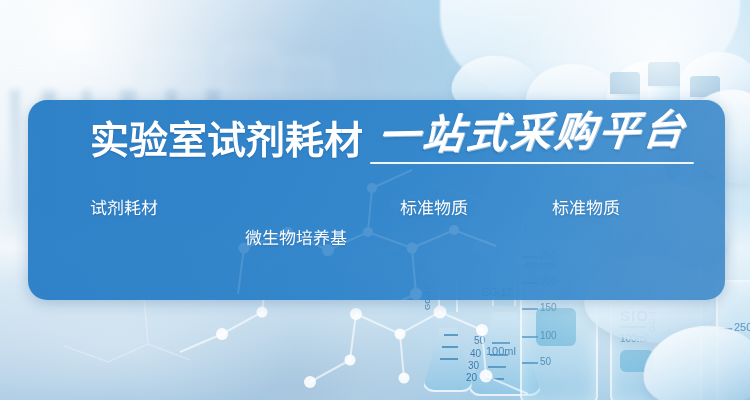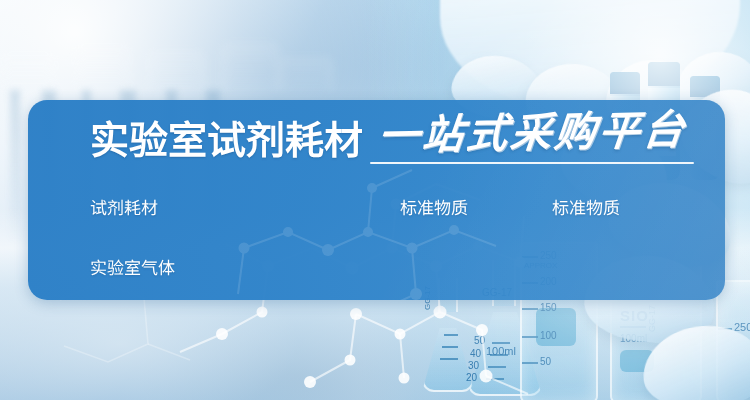--- a/index.html
+++ b/index.html
@@ -444,23 +444,21 @@
 
       <div class="cats">
 
         <div class="cat-row">
           <span class="cat-item c0">试剂耗材</span>
           <span class="cat-item c2">标准物质</span>
           <span class="cat-item c3">标准物质</span>
         </div>
 
         <div class="cat-row">
+          <span class="cat-item c1">微生物培养基</span>
         </div>
 
-        <div class="cat-row">
-          <span class="cat-item c0">实验室气体</span>
-        </div>
 
       </div>
     </div>
   </div>
 
 </div>
 
 </body></html>

